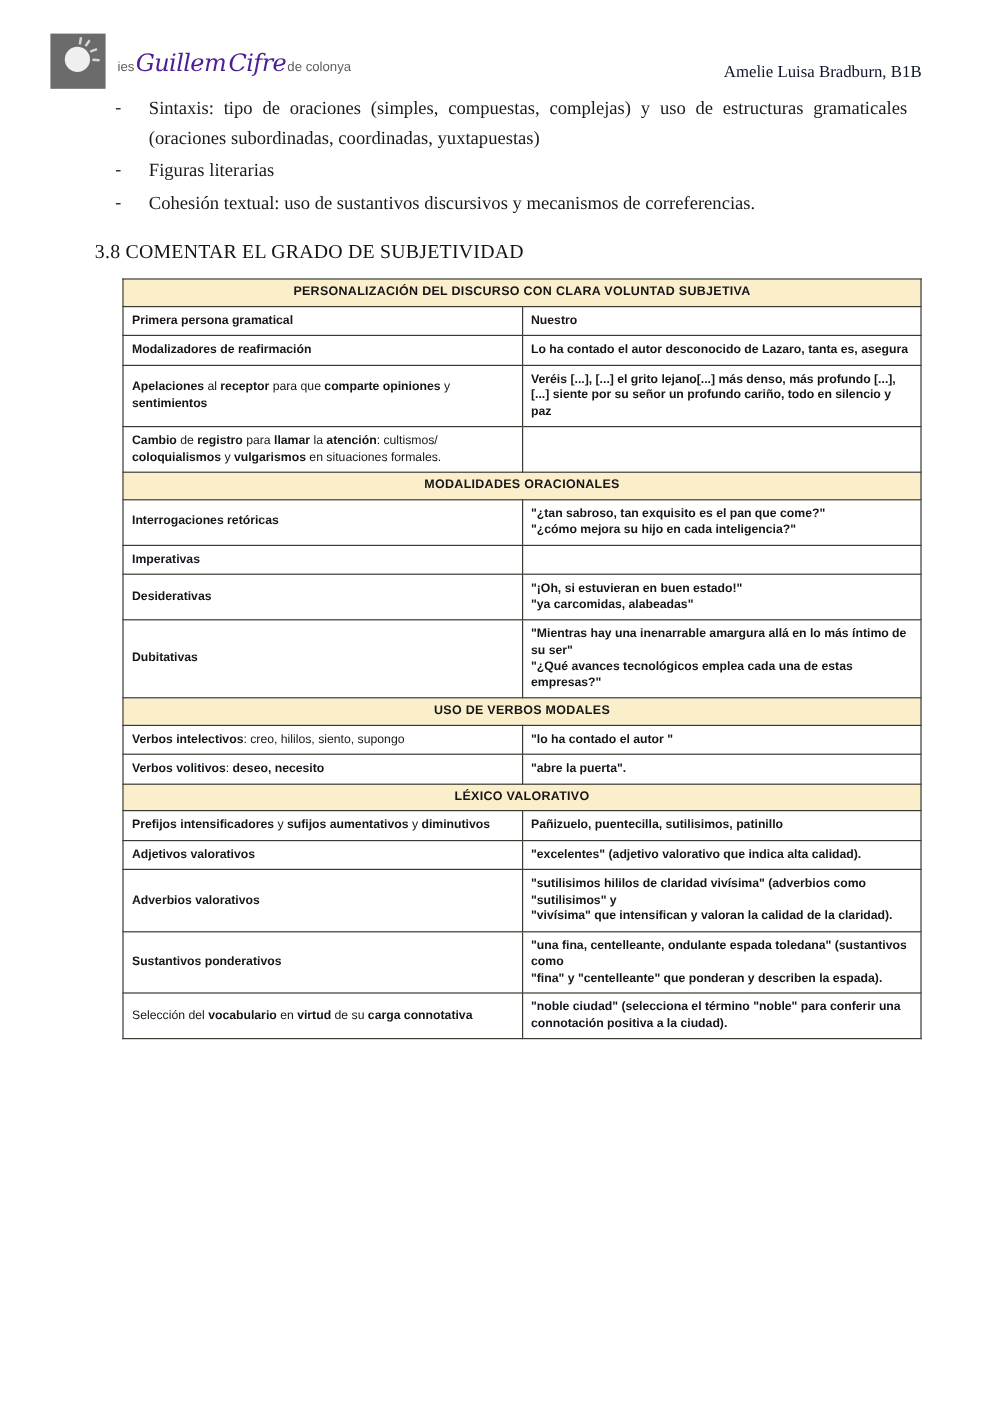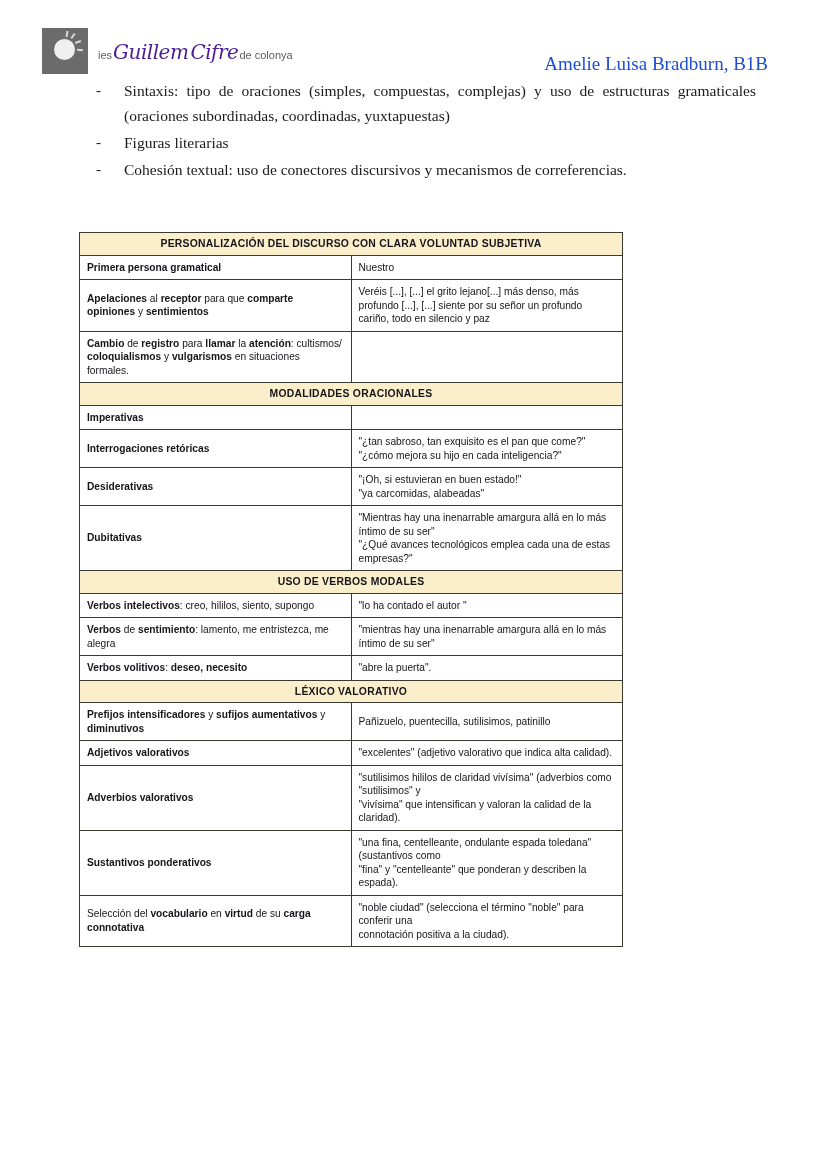--- a/index.html
+++ b/index.html
@@ -80,22 +80,22 @@
   .brand .plain {
     font-family: "Liberation Sans", sans-serif;
     font-size: 11px;
     color: #5d5d5d;
   }
   .student-name {
     position: absolute;
     right: 0;
     top: 27px;
     font-family: "Liberation Serif", serif;
-    font-size: 19px;
-    color: #1d4ed8;
+    font-size: 14px;
+    color: #0f172a;
     white-space: nowrap;
   }
 
   
   .intro-list {
     position: absolute;
     left: 96px;
     top: 78px;
     width: 660px;
     font-family: "Liberation Serif", serif;
@@ -129,42 +129,42 @@
     font-family: "Liberation Serif", serif;
     font-size: 16.5px;
     color: #141414;
     letter-spacing: 0.2px;
     white-space: nowrap;
   }
 
   
   .subj-table {
     position: absolute;
-    left: 79px;
+    left: 102px;
     top: 232px;
-    width: 544px;
+    width: 666px;
     border-collapse: collapse;
     table-layout: fixed;
     font-size: 10.2px;
   }
   .subj-table td {
     border: 1px solid #3a3a33;
     padding: 5px 7px 5px 7px;
     vertical-align: middle;
     line-height: 13.5px;
     color: #15151a;
   }
   .subj-table td.c-left {
     width: 238px;
     font-weight: bold;
     margin-left: 12px;
   }
   .subj-table td.c-right {
     width: 428px;
-    font-weight: normal;
+    font-weight: bold;
   }
   .subj-table tr.band td {
     background: #fbefcb;
     text-align: center;
     font-weight: bold;
     letter-spacing: 0.25px;
     padding-top: 4px;
     padding-bottom: 4px;
     font-size: 10.4px;
     color: #15151a;
@@ -196,57 +196,62 @@
       <div class="intro-item">
         <span class="intro-dash">-</span>
         <span class="intro-text">Sintaxis: tipo de oraciones (simples, compuestas, complejas) y uso de estructuras gramaticales (oraciones subordinadas, coordinadas, yuxtapuestas)</span>
       </div>
       <div class="intro-item">
         <span class="intro-dash">-</span>
         <span class="intro-text">Figuras literarias</span>
       </div>
       <div class="intro-item">
         <span class="intro-dash">-</span>
-        <span class="intro-text">Cohesión textual: uso de conectores discursivos y mecanismos de correferencias.</span>
+        <span class="intro-text">Cohesión textual: uso de sustantivos discursivos y mecanismos de correferencias.</span>
       </div>
     </div>
 
+  <div class="section-title">3.8 COMENTAR EL GRADO DE SUBJETIVIDAD</div>
 
   <table class="subj-table">
     <tbody id="table-body">
         <tr class="band">
           <td colspan="2">PERSONALIZACIÓN DEL DISCURSO CON CLARA VOLUNTAD SUBJETIVA</td>
         </tr>
         <tr>
           <td class="c-left">Primera persona gramatical</td>
           <td class="c-right">Nuestro</td>
         </tr>
         <tr>
+          <td class="c-left">Modalizadores de reafirmación</td>
+          <td class="c-right">Lo ha contado el autor desconocido de Lazaro, tanta es, asegura</td>
+        </tr>
+        <tr>
           <td class="c-left"><span class="bd">Apelaciones</span><span class="reg"> al </span><span class="bd">receptor</span><span class="reg"> para que </span><span class="bd">comparte opiniones</span><span class="reg"> y </span><span class="bd">sentimientos</span></td>
           <td class="c-right">Veréis [...], [...] el grito lejano[...] más denso, más profundo [...], [...] siente por su señor un profundo cariño, todo en silencio y paz</td>
         </tr>
         <tr>
           <td class="c-left"><span class="bd">Cambio</span><span class="reg"> de </span><span class="bd">registro</span><span class="reg"> para </span><span class="bd">llamar</span><span class="reg"> la </span><span class="bd">atención</span><span class="reg">:  cultismos/ </span><span class="bd">coloquialismos</span><span class="reg"> y </span><span class="bd">vulgarismos</span><span class="reg"> en situaciones formales.</span></td>
           <td class="c-right"></td>
         </tr>
         <tr class="band">
           <td colspan="2">MODALIDADES ORACIONALES</td>
         </tr>
         <tr>
+          <td class="c-left">Interrogaciones retóricas</td>
+          <td class="c-right">
+            <span class="cell-line">"¿tan sabroso, tan exquisito es el pan que come?"</span>
+            <span class="cell-line">"¿cómo mejora su hijo en cada inteligencia?"</span>
+          </td>
+        </tr>
+        <tr>
           <td class="c-left">Imperativas</td>
           <td class="c-right"></td>
         </tr>
         <tr>
-          <td class="c-left">Interrogaciones retóricas</td>
-          <td class="c-right">
-            <span class="cell-line">"¿tan sabroso, tan exquisito es el pan que come?"</span>
-            <span class="cell-line">"¿cómo mejora su hijo en cada inteligencia?"</span>
-          </td>
-        </tr>
-        <tr>
           <td class="c-left">Desiderativas</td>
           <td class="c-right">
             <span class="cell-line">"¡Oh, si estuvieran en buen estado!"</span>
             <span class="cell-line">"ya carcomidas, alabeadas"</span>
           </td>
         </tr>
         <tr>
           <td class="c-left">Dubitativas</td>
           <td class="c-right">
             <span class="cell-line">"Mientras hay una inenarrable amargura allá en lo más íntimo de su ser"</span>
@@ -254,24 +259,20 @@
           </td>
         </tr>
         <tr class="band">
           <td colspan="2">USO DE VERBOS MODALES</td>
         </tr>
         <tr>
           <td class="c-left"><span class="bd">Verbos intelectivos</span><span class="reg">: creo, hililos, siento, supongo</span></td>
           <td class="c-right">"lo ha contado el autor "</td>
         </tr>
         <tr>
-          <td class="c-left"><span class="bd">Verbos</span><span class="reg"> de </span><span class="bd">sentimiento</span><span class="reg">: lamento, me entristezca, me alegra</span></td>
-          <td class="c-right">"mientras hay una inenarrable amargura allá en lo más íntimo de su ser"</td>
-        </tr>
-        <tr>
           <td class="c-left"><span class="bd">Verbos volitivos</span><span class="reg">: </span><span class="bd">deseo, necesito</span></td>
           <td class="c-right">"abre la puerta".</td>
         </tr>
         <tr class="band">
           <td colspan="2">LÉXICO VALORATIVO</td>
         </tr>
         <tr>
           <td class="c-left"><span class="bd">Prefijos intensificadores</span><span class="reg"> y </span><span class="bd">sufijos aumentativos</span><span class="reg"> y </span><span class="bd">diminutivos</span></td>
           <td class="c-right">Pañizuelo, puentecilla, sutilisimos, patinillo</td>
         </tr>

